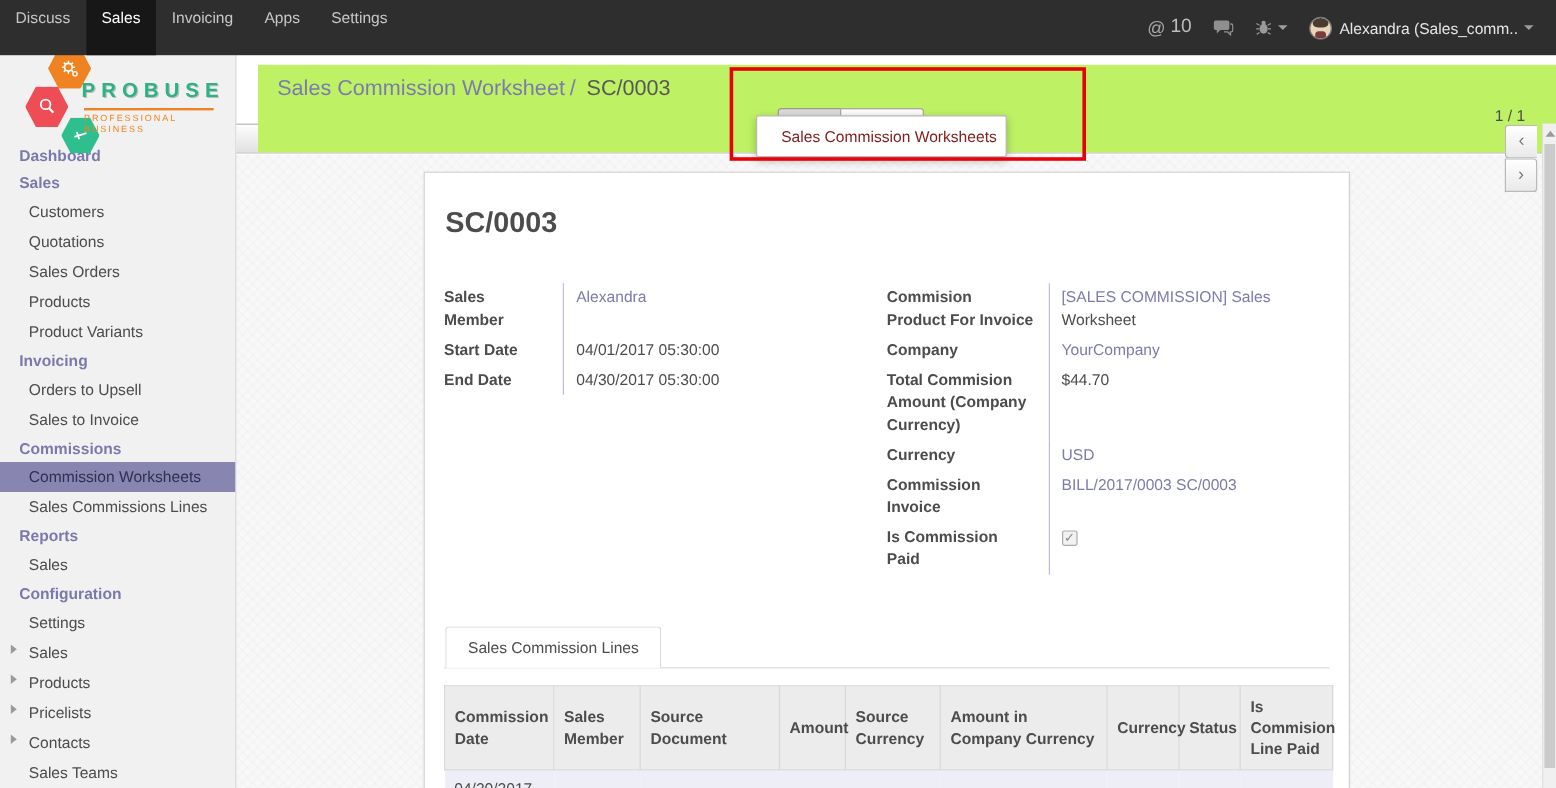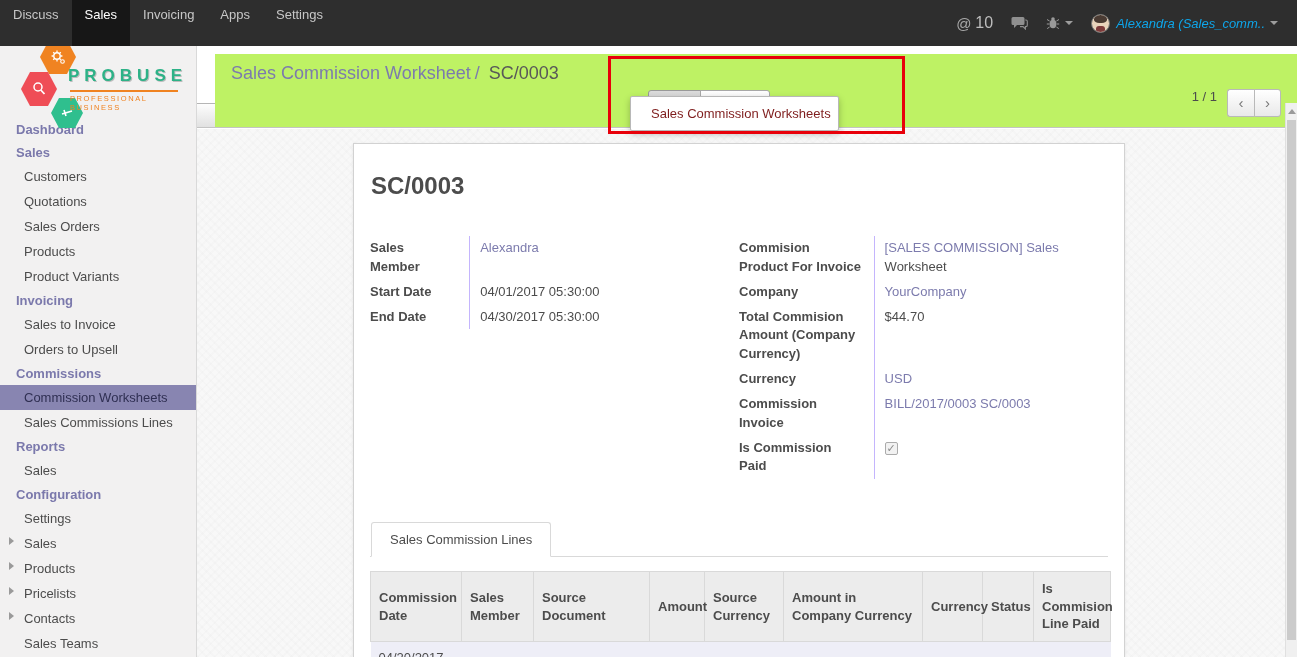--- a/index.html
+++ b/index.html
@@ -14,21 +14,21 @@
   .topbar .menu-item.active { background:#171717; color:#fff; }
   .topbar .spacer { flex:1; }
   .topbar .right { display:flex; align-items:center; padding-right:10px; color:#9d9d9d; }
   .tb-icon { display:flex; align-items:center; margin:0 9px; }
   .at-sym { font-size:15px; color:#a8a8a8; margin-right:4px; }
   .count { font-size:16px; color:#bdbdbd; }
   .caret { display:inline-block; width:0; height:0; border-left:4px solid transparent; border-right:4px solid transparent; border-top:4px solid #9d9d9d; margin-left:5px; }
   .avatar { width:19px; height:19px; border-radius:50%; background:#e9d4bc; position:relative; overflow:hidden; border:1px solid #777; margin-right:6px; }
   .avatar::before { content:""; position:absolute; left:2px; right:2px; top:0; height:8px; border-radius:50% 50% 40% 40%; background:#4a3b33; }
   .avatar::after { content:""; position:absolute; left:4px; bottom:0; width:9px; height:6px; background:#7e3b3b; border-radius:3px 3px 0 0; }
-  .user-label { color:#0ea5e9; font-size:13px;font-style:italic; }
+  .user-label { color:#e5e5e5; font-size:13px; }
 
   
   .sidebar { position:absolute; left:0; top:30px; width:197px; bottom:0; background:#f2f1f1; border-right:1px solid #d9d9d9; z-index:5; }
   .logo-box { position:relative; height:88px; }
   .hex { position:absolute; clip-path:polygon(25% 0,75% 0,100% 50%,75% 100%,25% 100%,0 50%); display:flex; align-items:center; justify-content:center; }
   .hex-orange { left:40px; top:10px; width:36px; height:34px; background:#f08321; }
   .hex-red { left:21px; top:42px; width:36px; height:34px; background:#ef4d56; }
   .hex-green { left:51px; top:68px; width:32px; height:30px; background:#2fbf8e; }
   .logo-title { position:absolute; left:68px; top:36px; font-size:17px; font-weight:bold; letter-spacing:5px; color:#2db287; text-shadow:1px 1px 0 #bdbdbd; }
   .logo-sub { position:absolute; left:70px; top:60px; font-size:7.5px; letter-spacing:1.6px; color:#f08321; border-top:2px solid #f08321; padding-top:2px; width:108px; }
@@ -40,21 +40,21 @@
   
   .control-panel { position:absolute; left:215px; top:30px; right:0; height:73px; background:#bef264; z-index:10;margin-top:24px; }
   .breadcrumb { position:absolute; left:16px; top:9px; font-size:18px; }
   .breadcrumb .bc-link { color:#7c7bad; cursor:pointer; }
   .breadcrumb .bc-sep { color:#7c7bad; padding:0 4px; }
   .breadcrumb .bc-current { color:#585858; }
   .btn { display:inline-block; height:26px; line-height:24px; padding:0 10px; border:1px solid #a8a8a8; border-radius:3px; font-size:13px; color:#4c4c4c; cursor:pointer; background:linear-gradient(#ffffff,#e4e4e4); }
   .btn .b-caret { display:inline-block; width:0; height:0; border-left:4px solid transparent; border-right:4px solid transparent; border-top:4px solid #666; margin-left:4px; vertical-align:middle; }
   .btn-print { position:absolute; left:433px; top:36px; background:linear-gradient(#dcdcdc,#cbcbcb); border-color:#999; border-radius:3px 0 0 3px; }
   .btn-action { position:absolute; left:485px; top:36px; border-radius:0 3px 3px 0; border-left-width:1px; }
-  .pager { position:absolute; right:16px; top:35px; display:flex; align-items:flex-start; }
+  .pager { position:absolute; right:16px; top:35px; display:flex; align-items:flex-end;flex-direction:column; }
   .pager-text { margin-right:10px; color:#4c4c4c; }
   .pager-btn { width:27px; height:28px; background:linear-gradient(#fff,#e9e9e9); border:1px solid #b9b9b9; color:#777; font-size:15px; text-align:center; line-height:26px; cursor:pointer; }
   .pager-btn.prev { border-radius:3px 0 0 3px; border-right-width:0; }
   .pager-btn.next { border-radius:0 3px 3px 0; }
 
   .statusbar { position:absolute; left:197px; top:103px; right:12px; height:25px; background:linear-gradient(#fdfdfd,#e1e1e1); border-top:1px solid #b5b5b5; border-bottom:1px solid #c4c4c4; z-index:9; display:flex; justify-content:flex-end; }
   .status-step { line-height:23px; font-size:13px; }
   .status-draft { color:#666; padding:0 18px; border-left:1px solid #cfcfcf; }
   .status-paid { color:#fff; background:linear-gradient(#8f8bb5,#615b91); padding:0 16px 0 22px; clip-path:polygon(0 0,100% 0,100% 100%,0 100%,11px 50%); }
 
@@ -171,22 +171,22 @@
     <div class="side-section-title">Dashboard</div>
 
     <div class="side-section-title">Sales</div>
     <div class="side-item">Customers</div>
     <div class="side-item">Quotations</div>
     <div class="side-item">Sales Orders</div>
     <div class="side-item">Products</div>
     <div class="side-item">Product Variants</div>
 
     <div class="side-section-title">Invoicing</div>
+    <div class="side-item">Orders to Upsell</div>
     <div class="side-item">Sales to Invoice</div>
-    <div class="side-item">Orders to Upsell</div>
 
     <div class="side-section-title">Commissions</div>
     <div class="side-item selected">Commission Worksheets</div>
     <div class="side-item">Sales Commissions Lines</div>
 
     <div class="side-section-title">Reports</div>
     <div class="side-item">Sales</div>
 
     <div class="side-section-title">Configuration</div>
     <div class="side-item">Settings</div>

